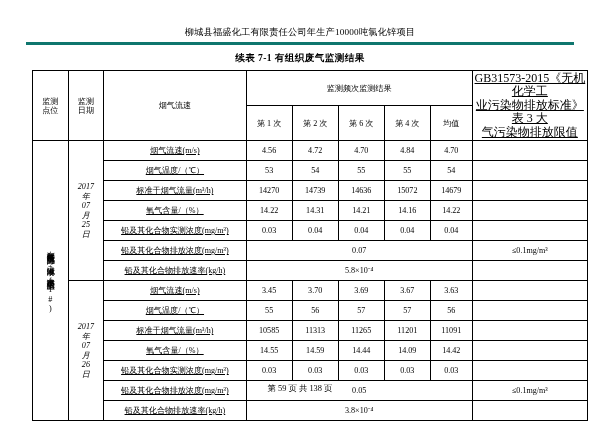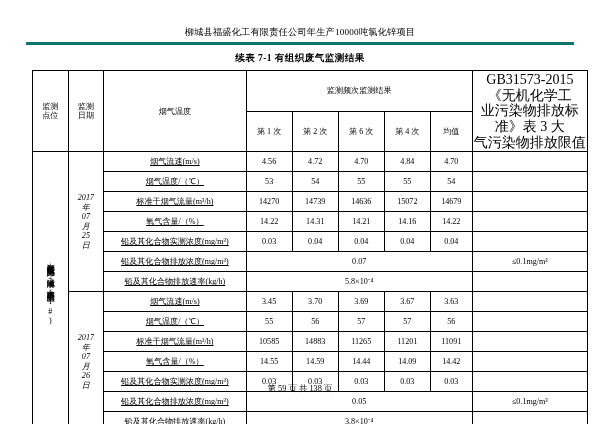--- a/index.html
+++ b/index.html
@@ -67,23 +67,24 @@
     text-align: center;
     font-size: 8.1px;
     padding-left: 2px;
     padding-right: 2px;
     text-decoration: underline;
   }
   .row-h {
     height: 20px;
   }
   .limit-col {
-    font-size: 14px;
+    font-size: 12px;
     line-height: 1.15;
     padding: 2px 3px;
+    text-decoration: underline;
   }
   .footer {
     position: absolute;
     left: 0;
     right: 0;
     bottom: 30px;
     text-align: center;
     font-size: 8.4px;
   }
   .date-stack {
@@ -117,21 +118,21 @@
 
       <tr>
         <td class="hdr" rowspan="2">
           <div>监测</div>
           <div>点位</div>
         </td>
         <td class="hdr" rowspan="2">
           <div>监测</div>
           <div>日期</div>
         </td>
-        <td class="hdr" rowspan="2">烟气温度</td>
+        <td class="hdr" rowspan="2">烟气流速</td>
         <td class="hdr" colspan="5">监测频次监测结果</td>
         <td class="hdr limit-col" rowspan="2">
           <div>GB31573-2015《无机化学工</div>
           <div>业污染物排放标准》表 3 大</div>
           <div>气污染物排放限值</div>
         </td>
       </tr>
       <tr>
         <td class="hdr">第 1 次</td>
         <td class="hdr">第 2 次</td>
@@ -229,21 +230,21 @@
         <td>55</td>
         <td>56</td>
         <td>57</td>
         <td>57</td>
         <td>56</td>
         <td></td>
       </tr>
       <tr class="row-h">
         <td class="item-cell">标准干烟气流量(m³/h)</td>
         <td>10585</td>
-        <td>14883</td>
+        <td>11313</td>
         <td>11265</td>
         <td>11201</td>
         <td>11091</td>
         <td></td>
       </tr>
       <tr class="row-h">
         <td class="item-cell">氧气含量/（%）</td>
         <td>14.55</td>
         <td>14.59</td>
         <td>14.44</td>

